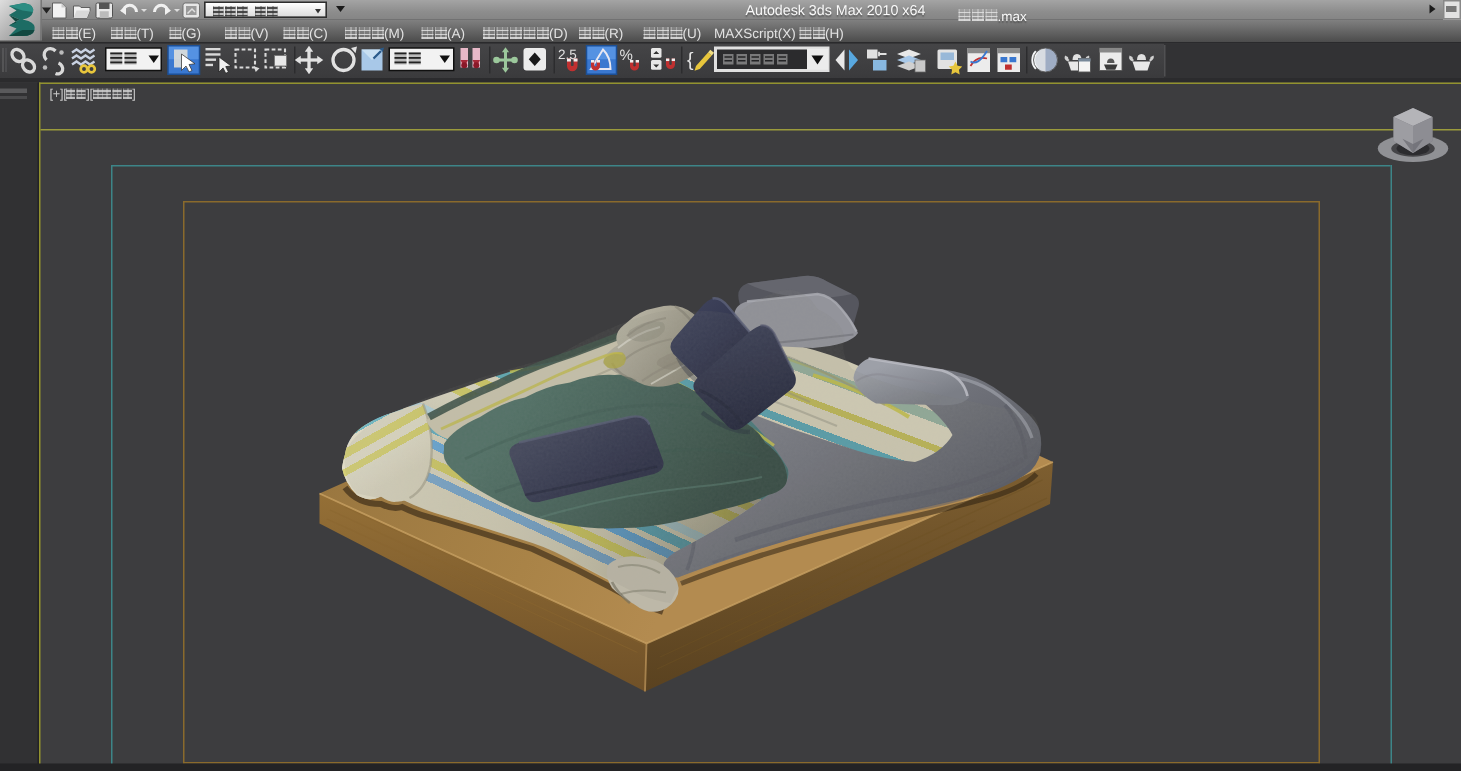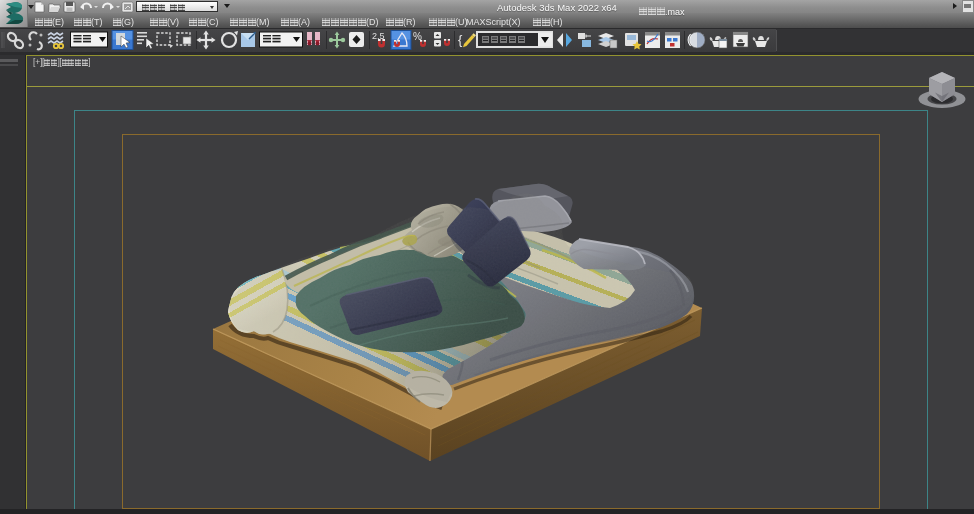--- a/index.html
+++ b/index.html
@@ -329,38 +329,38 @@
         <path d="M3,8 l3,-3 2,2" stroke="#e0e0e0" stroke-width="1" fill="none"></path>
       </g>
   </svg>
 
   <div class="dd" style="left:136px;top:1px;width:82px;height:11px;">
     <div style="position:absolute;left:4px;top:2px;height:7px;line-height:7px;font-size:0;opacity:.85"><span class="cjk d" style="vertical-align:top;width:7px;height:7px"></span><span class="cjk d" style="vertical-align:top;width:7px;height:7px"></span><span class="cjk d" style="vertical-align:top;width:7px;height:7px"></span><span style="display:inline-block;vertical-align:top;width:4px;height:7px"></span><span class="cjk d" style="vertical-align:top;width:7px;height:7px"></span><span class="cjk d" style="vertical-align:top;width:7px;height:7px"></span></div>
     <div style="position:absolute;right:3px;top:3.5px;width:0;height:0;border-left:2.5px solid transparent;border-right:2.5px solid transparent;border-top:3.5px solid #333"></div>
   </div>
   <div class="abs" style="left:224px;top:4px;width:0;height:0;border-left:3.5px solid transparent;border-right:3.5px solid transparent;border-top:4.5px solid #1a1a1a"></div>
 
-  <div class="abs" style="left:497px;top:1.5px;font-size:9.5px;color:#fafafa;text-shadow:0 1px 1px rgba(0,0,0,.35)">Autodesk 3ds Max  2022 x64</div>
+  <div class="abs" style="left:497px;top:1.5px;font-size:9.5px;color:#fafafa;text-shadow:0 1px 1px rgba(0,0,0,.35)">Autodesk 3ds Max  2010 x64</div>
   <div class="abs" style="left:638px;top:1px;color:#fafafa"><span class="cjk s9"></span><span class="cjk s9"></span><span class="cjk s9"></span><span style="font-size:9px;text-shadow:0 1px 1px rgba(0,0,0,.35)">.max</span></div>
   <div class="abs" style="left:953px;top:3px;width:0;height:0;border-top:3.5px solid transparent;border-bottom:3.5px solid transparent;border-left:4.5px solid #1a1a1a"></div>
   <div class="abs" style="left:962px;top:0px;width:12px;height:13px;background:#e2e2e2;border:1px solid #888;box-sizing:border-box"></div>
     <div class="abs" style="left:964px;top:4px;width:7px;height:4px;background:#777"></div>
 
   <div id="menuwrap" class="abs" style="left:0;top:13px;width:974px;height:15px;">
     <div class="menuitem" style="left:34px"><span class="cjk"></span><span class="cjk"></span><span style="vertical-align:0px">(E)</span></div>
     <div class="menuitem" style="left:73px"><span class="cjk"></span><span class="cjk"></span><span style="vertical-align:0px">(T)</span></div>
     <div class="menuitem" style="left:112px"><span class="cjk"></span><span style="vertical-align:0px">(G)</span></div>
     <div class="menuitem" style="left:149px"><span class="cjk"></span><span class="cjk"></span><span style="vertical-align:0px">(V)</span></div>
     <div class="menuitem" style="left:188px"><span class="cjk"></span><span class="cjk"></span><span style="vertical-align:0px">(C)</span></div>
     <div class="menuitem" style="left:229px"><span class="cjk"></span><span class="cjk"></span><span class="cjk"></span><span style="vertical-align:0px">(M)</span></div>
     <div class="menuitem" style="left:280px"><span class="cjk"></span><span class="cjk"></span><span style="vertical-align:0px">(A)</span></div>
     <div class="menuitem" style="left:321px"><span class="cjk"></span><span class="cjk"></span><span class="cjk"></span><span class="cjk"></span><span class="cjk"></span><span style="vertical-align:0px">(D)</span></div>
     <div class="menuitem" style="left:385px"><span class="cjk"></span><span class="cjk"></span><span style="vertical-align:0px">(R)</span></div>
     <div class="menuitem" style="left:428px"><span class="cjk"></span><span class="cjk"></span><span class="cjk"></span><span style="vertical-align:0px">(U)</span></div>
-    <div class="menuitem" style="left:466px"><span style="vertical-align:0px">MAXScript(X)</span></div>
+    <div class="menuitem" style="left:476px"><span style="vertical-align:0px">MAXScript(X)</span></div>
     <div class="menuitem" style="left:532px"><span class="cjk"></span><span class="cjk"></span><span style="vertical-align:0px">(H)</span></div>
   </div>
 
   <svg id="tbicons" class="abs" style="left:0;top:28px" width="974" height="27" viewBox="0 0 974 27">
     <rect x="1.5" y="4" width="1" height="16" fill="#5c5c5e"></rect>
     <rect x="3.5" y="4" width="1" height="16" fill="#525254"></rect>
 
     <g stroke="#d9d9d9" stroke-width="2.2" fill="none">
       <ellipse cx="12" cy="9" rx="4.5" ry="3.5" transform="rotate(45 12 9)"></ellipse>
       <ellipse cx="19" cy="16" rx="4.5" ry="3.5" transform="rotate(45 19 16)"></ellipse>

